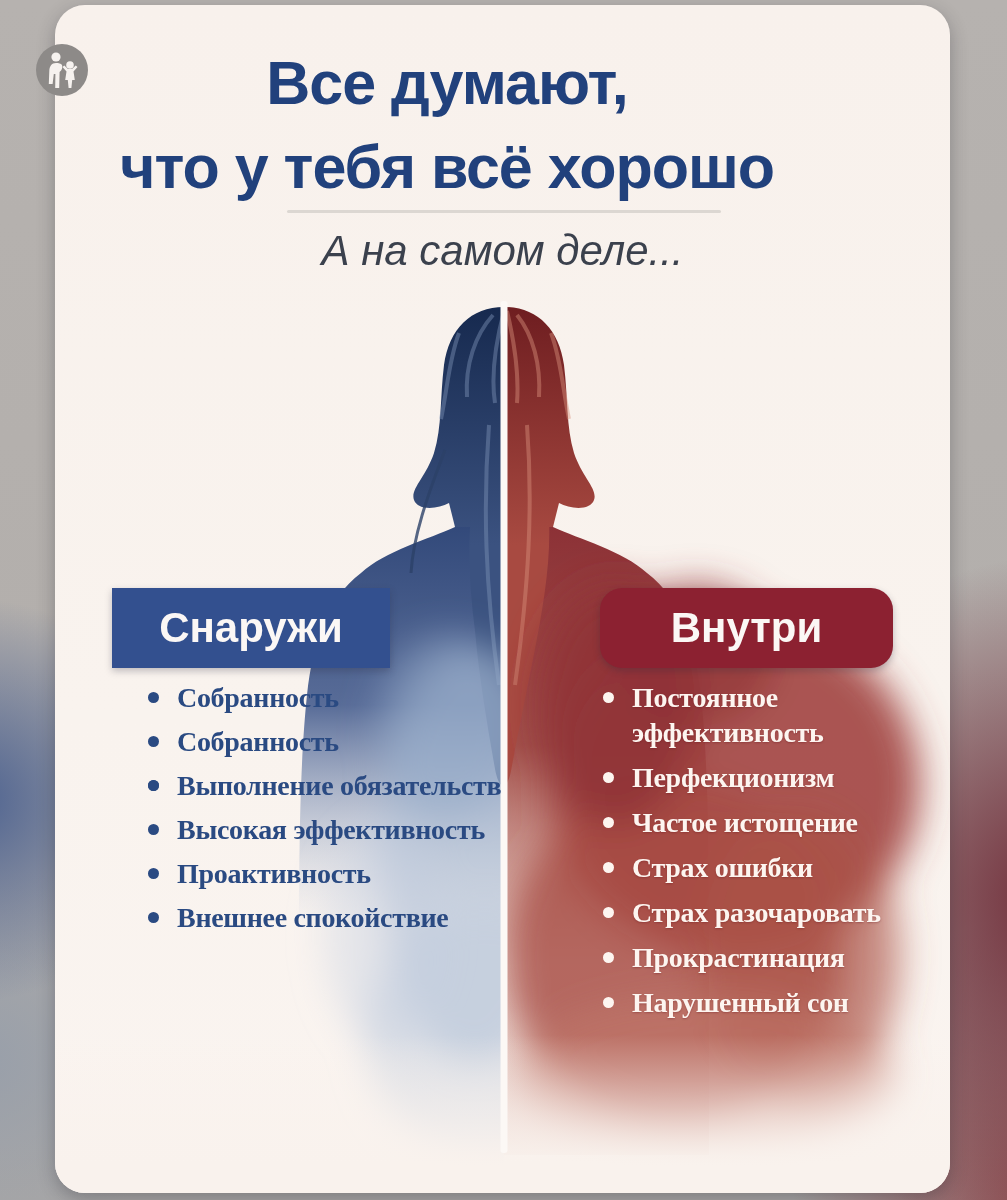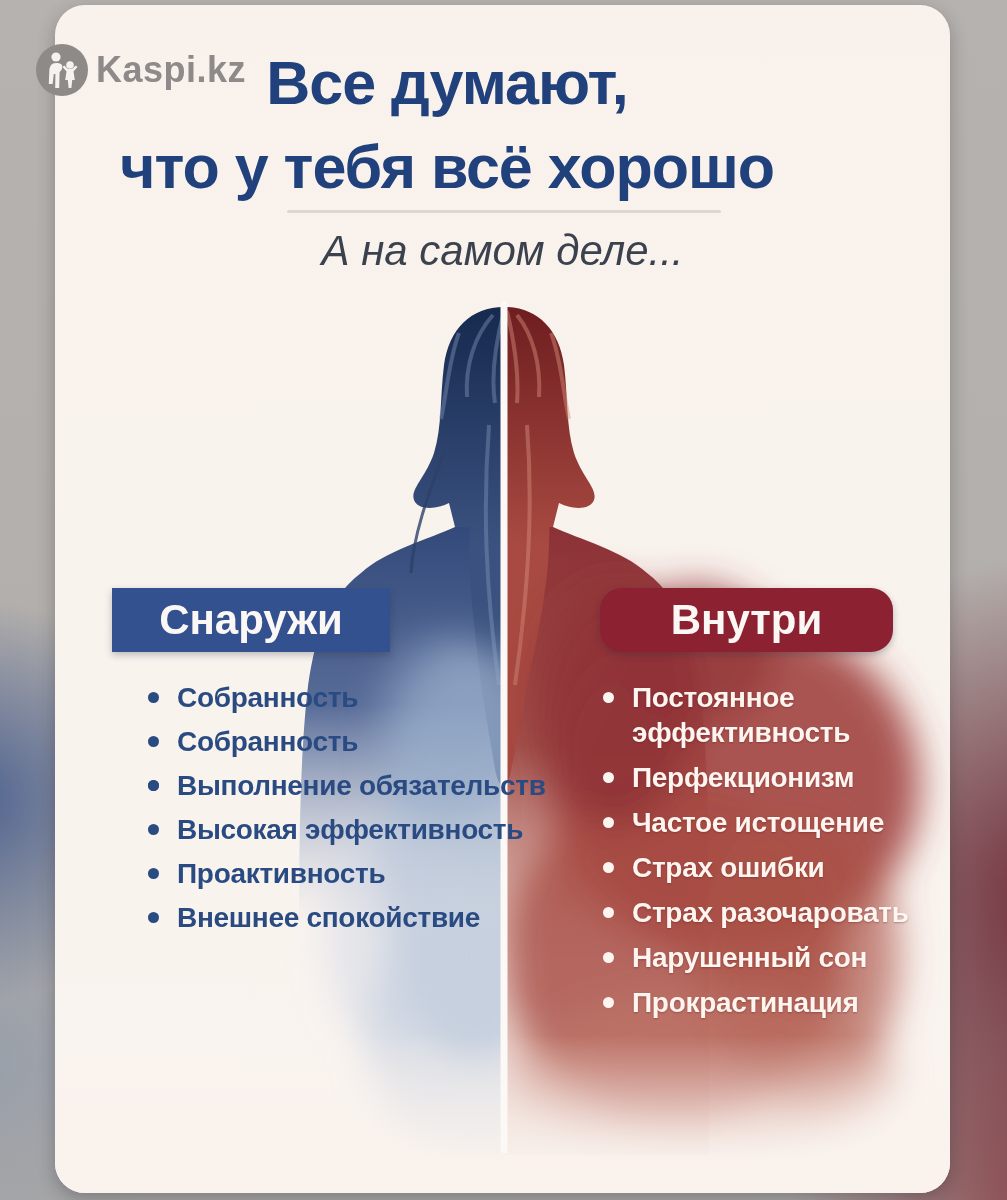--- a/index.html
+++ b/index.html
@@ -19,29 +19,29 @@
   .art{position:absolute;inset:0;z-index:1;}
   .content{position:absolute;inset:0;z-index:2;}
 
   .title{position:absolute;left:0;top:36px;width:784px;text-align:center;
     font-size:61px;font-weight:bold;line-height:84px;letter-spacing:-1px;color:#21417c;}
   .rule{position:absolute;left:232px;top:205px;width:434px;height:3px;
     background:#dcd7d2;border-radius:2px;}
   .subtitle{position:absolute;left:0;top:222px;width:895px;text-align:center;
     font-size:42px;font-style:italic;color:#3b414d;}
 
-  .bar{position:absolute;top:583px;height:64px;display:flex;align-items:center;
+  .bar{position:absolute;top:583px;height:80px;display:flex;align-items:center;
     justify-content:center;font-size:42px;font-weight:bold;color:#fbf7f5;
     box-shadow:0 3px 7px rgba(40,40,60,.28);}
   .bar.blue{left:57px;width:278px;background:#33508f;}
   .bar.red{left:545px;width:293px;background:#8c2131;border-radius:22px;}
 
   ul.cmp{list-style:none;margin:0;padding:0;position:absolute;top:675px;}
   ul.cmp li{position:relative;line-height:35px;margin-bottom:9px;
-    font-size:28px;font-weight:bold;letter-spacing:-.3px;padding-left:29px;}
+    font-size:28px;font-weight:bold;letter-spacing:-.3px;padding-left:29px;font-family:Liberation Serif, serif;}
   ul.cmp .dot{position:absolute;left:0;top:12px;width:11px;height:11px;border-radius:50%;}
   ul.left-list{left:93px;width:380px;}
   ul.left-list li{color:#2a4a82;white-space:nowrap;}
   ul.left-list .dot{background:#2a4a82;}
   ul.right-list{left:548px;width:310px;}
   ul.right-list li{color:#fdf5f0;margin-bottom:10px;
     text-shadow:0 1px 2px rgba(100,20,25,.35);}
   ul.right-list .dot{background:#fdf5f0;}
 
   .brand{position:absolute;left:36px;top:44px;z-index:3;display:flex;align-items:center;}
@@ -215,37 +215,36 @@
           <li>
           <span class="dot"></span>
           <span>Страх ошибки</span>
         </li>
           <li>
           <span class="dot"></span>
           <span>Страх разочаровать</span>
         </li>
           <li>
           <span class="dot"></span>
+          <span>Прокрастинация</span>
+        </li>
+          <li>
+          <span class="dot"></span>
           <span>Нарушенный сон</span>
-        </li>
-          <li>
-          <span class="dot"></span>
-          <span>Прокрастинация</span>
         </li>
         </ul>
     </div>
   </div>
 
   <div class="brand">
     <svg width="52" height="52" viewBox="0 0 52 52">
       <circle cx="26" cy="26" r="26" fill="#8d8a88"></circle>
       <g fill="#f6f2ef">
 
         <circle cx="20" cy="13" r="4.6"></circle>
         <path d="M20,19 C15.5,19 13.5,22.5 13.3,27 L12.8,40 L16.6,40 L17.8,30 L19.4,30 L19.2,44 L23.2,44 L23.6,28 C26,26.5 26.8,23 26,21 C25,19.6 22.6,19 20,19 Z"></path>
 
         <circle cx="34" cy="21" r="3.8"></circle>
         <path d="M30.5,27.5 L26.5,23 L28.3,21.4 L32,25 L36,25 L39.7,21.4 L41.5,23 L37.5,27.5 L38.8,36 L36.2,36 L35.4,44 L32.6,44 L31.8,36 L29.2,36 Z"></path>
       </g>
     </svg>
-    <span class="brand-text">Kaspi.kz</span>
   </div>
 </div>
 
 </body></html>

